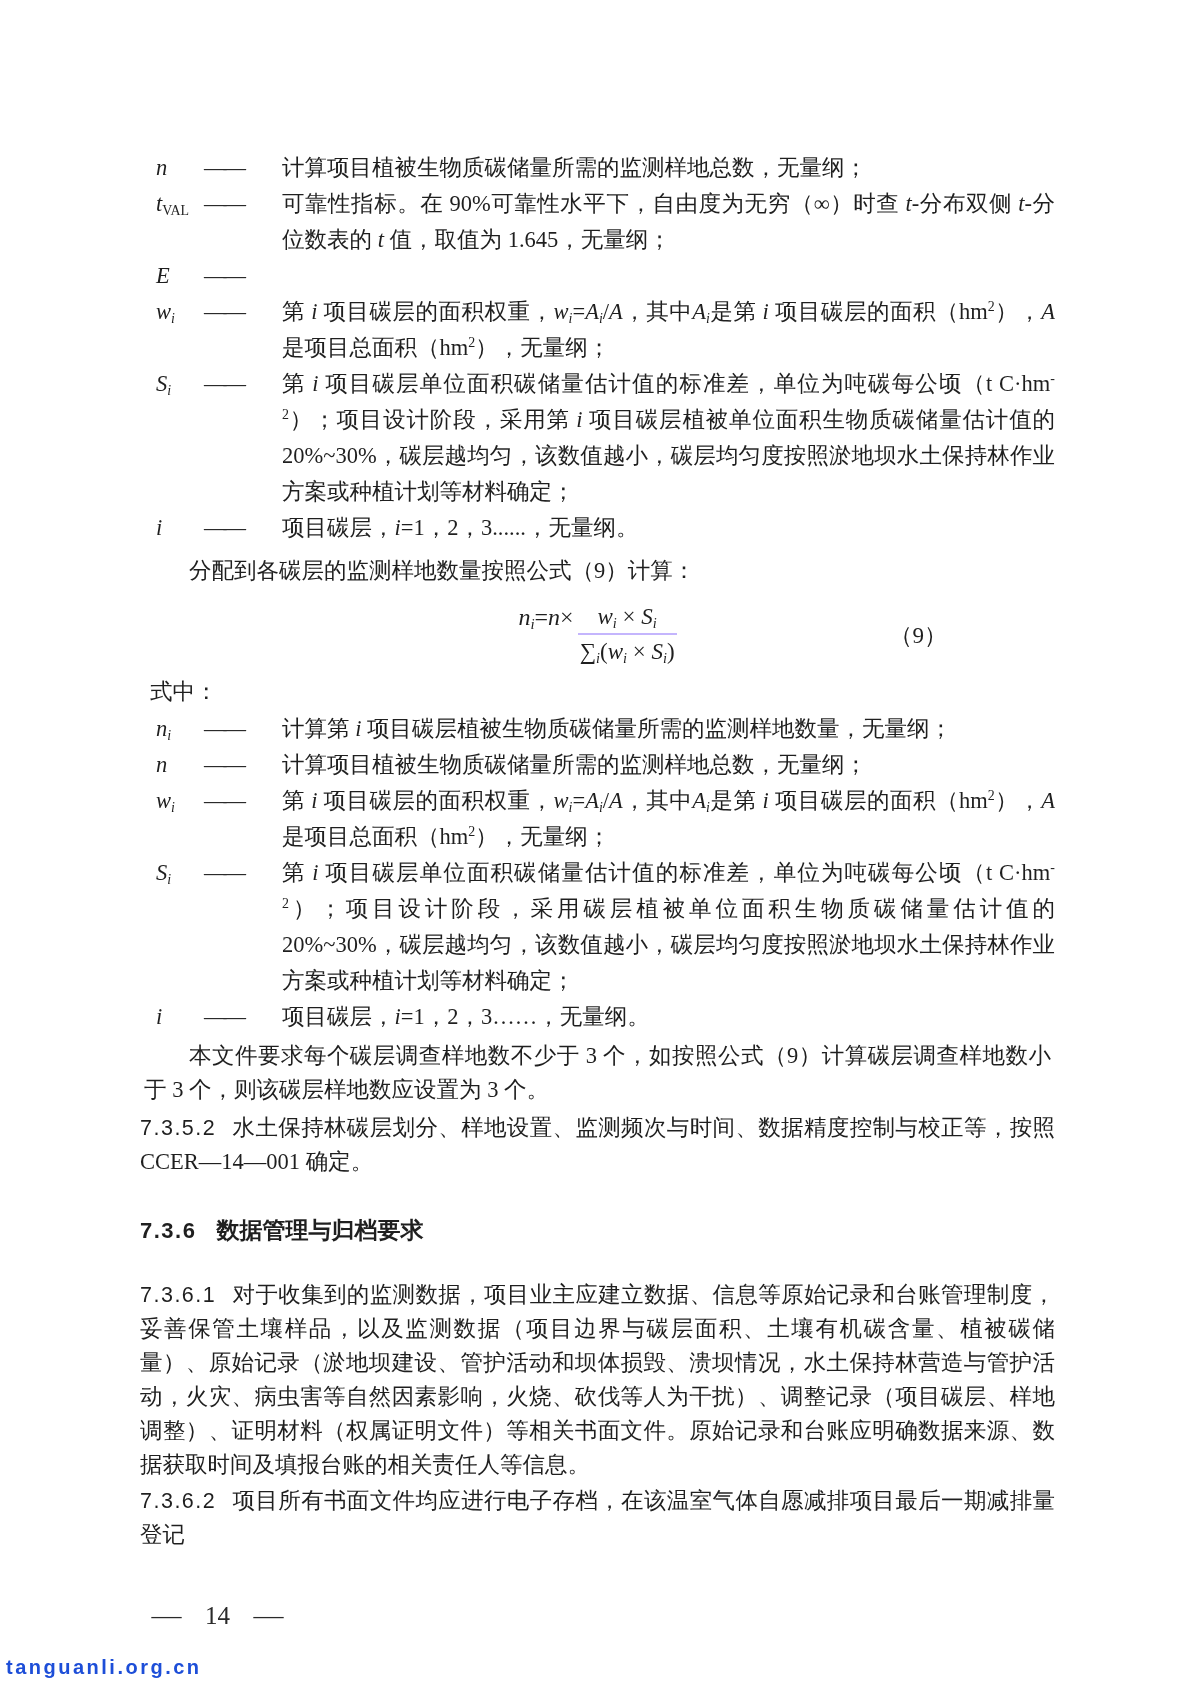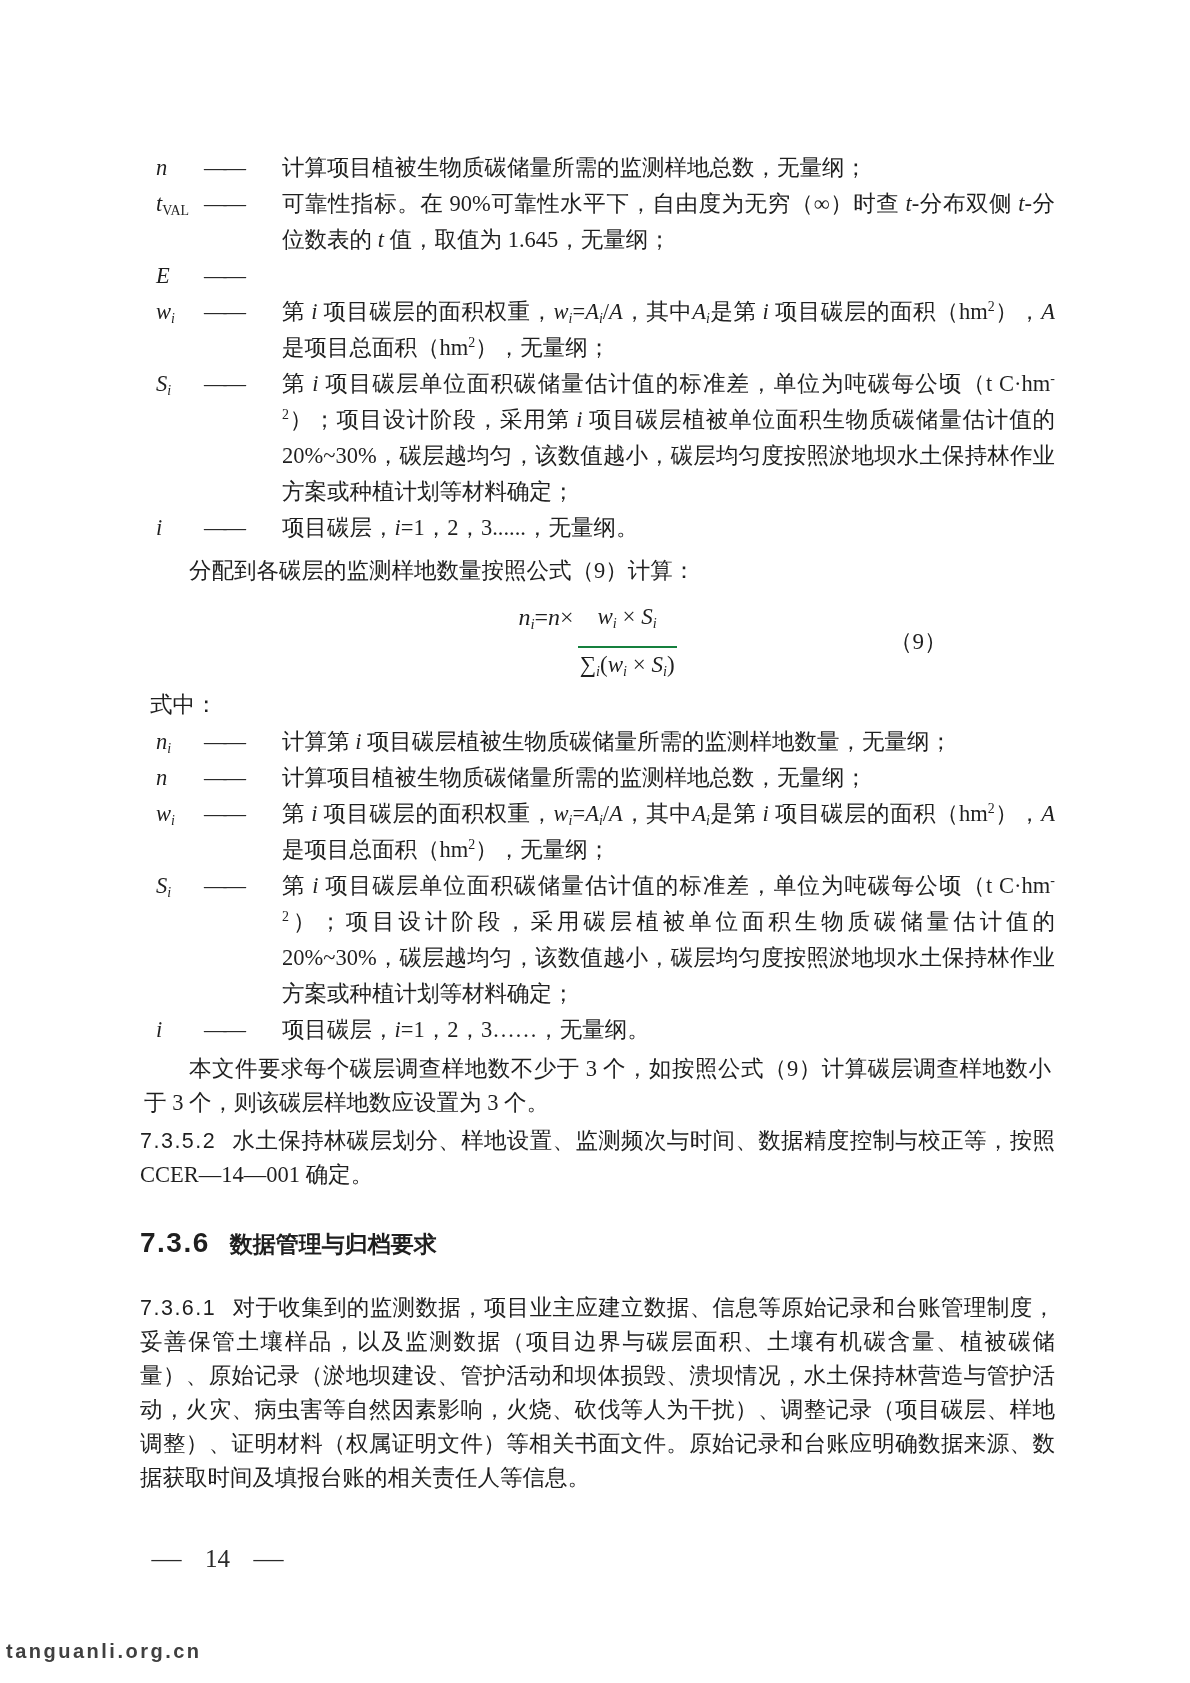--- a/index.html
+++ b/index.html
@@ -25,37 +25,37 @@
   .def-dash{flex:0 0 78px;box-sizing:border-box;letter-spacing:-3px;color:#2a2a2a;}
   .def-text{flex:1;text-align:justify;}
   
   .para{margin:4px;line-height:34px;text-align:justify;}
   .para.indent{text-indent:2em;}
   .where{margin:2px 10px 2px;line-height:34px;}
   
   .formula-row{position:relative;text-align:center;margin:16px 0 10px;line-height:normal;}
   .formula-inner{display:inline-flex;align-items:flex-start;font-size:24px;}
   .frac{display:inline-flex;flex-direction:column;text-align:center;margin-left:4px;font-size:23px;}
-  .frac .num{padding:0 10px 16px;border-bottom:2px solid #15803d;}
+  .frac .num{padding:0 10px 3px;border-bottom:2px solid #c4b5fd;}
   .frac .den{padding:4px 2px 0;}
   .formula-no{position:absolute;right:108px;top:50%;transform:translateY(-50%);font-size:23px;}
   
   .clause{margin:2px 0 0;line-height:34px;text-align:justify;}
   .clause-label{font-family:"Liberation Sans","DejaVu Sans",sans-serif;font-size:21.5px;letter-spacing:1.5px;margin-right:16px;}
   .section-heading{margin:36px 0 32px;font-family:"Liberation Sans","DejaVu Sans",sans-serif;font-weight:bold;font-size:23px;line-height:30px;}
-  .section-heading .clause-label{font-weight:bold;font-size:28px;margin-right:20px;}
+  .section-heading .clause-label{font-weight:bold;font-size:22px;margin-right:20px;}
   
   .page-number{margin-top:50px;display:flex;align-items:center;gap:26px;font-size:25px;color:#2a2a2a;padding-left:14px;}
   .page-number .rule{letter-spacing:0;transform:scaleX(1.2);}
   
   .watermark{
-    position:absolute;left:6px;bottom:20px;
+    position:absolute;left:6px;bottom:4px;
     font-family:"Liberation Sans","DejaVu Sans",sans-serif;
     font-weight:bold;font-size:20px;letter-spacing:2.5px;
-    color:#404040;
+    color:#1d4ed8;
     margin-top:17px;
   }
   .spacer-sm{height:4px;}
 </style>
 </head>
 <body>
 
 <div class="page">
 
   <section>
@@ -136,20 +136,21 @@
   </section>
 
   <p class="para indent">本文件要求每个碳层调查样地数不少于 3 个，如按照公式（9）计算碳层调查样地数小于 3 个，则该碳层样地数应设置为 3 个。</p>
 
   <p class="clause"><span class="clause-label">7.3.5.2</span><span>水土保持林碳层划分、样地设置、监测频次与时间、数据精度控制与校正等，按照 CCER—14—001 确定。</span></p>
 
   <h3 class="section-heading"><span class="clause-label">7.3.6</span><span>数据管理与归档要求</span></h3>
 
   <p class="clause"><span class="clause-label">7.3.6.1</span><span>对于收集到的监测数据，项目业主应建立数据、信息等原始记录和台账管理制度，妥善保管土壤样品，以及监测数据（项目边界与碳层面积、土壤有机碳含量、植被碳储量）、原始记录（淤地坝建设、管护活动和坝体损毁、溃坝情况，水土保持林营造与管护活动，火灾、病虫害等自然因素影响，火烧、砍伐等人为干扰）、调整记录（项目碳层、样地调整）、证明材料（权属证明文件）等相关书面文件。原始记录和台账应明确数据来源、数据获取时间及填报台账的相关责任人等信息。</span></p>
 
+  <p class="clause"><span class="clause-label">7.3.6.2</span><span>项目所有书面文件均应进行电子存档，在该温室气体自愿减排项目最后一期减排量登记</span></p>
 
   <div class="page-number">
     <span class="rule">—</span>
     <span>14</span>
     <span class="rule">—</span>
   </div>
 
   <div class="watermark">tanguanli.org.cn</div>
 
 </div>

